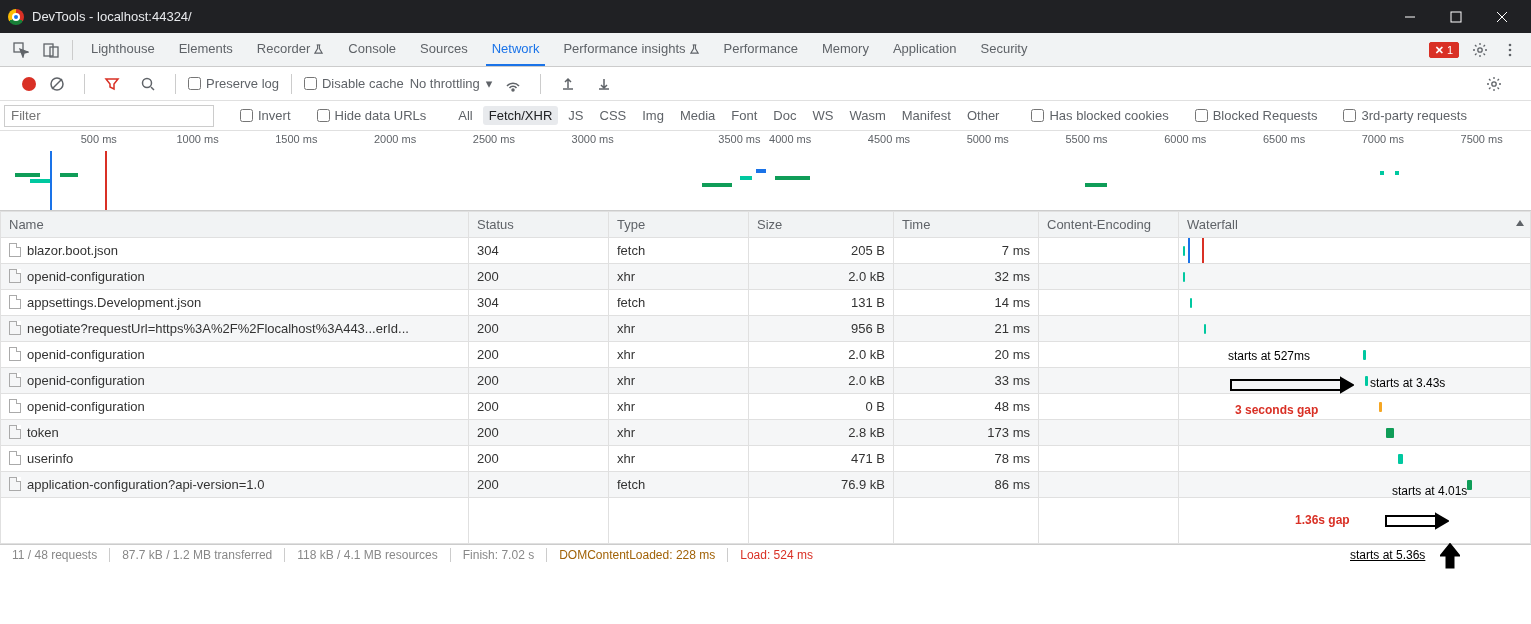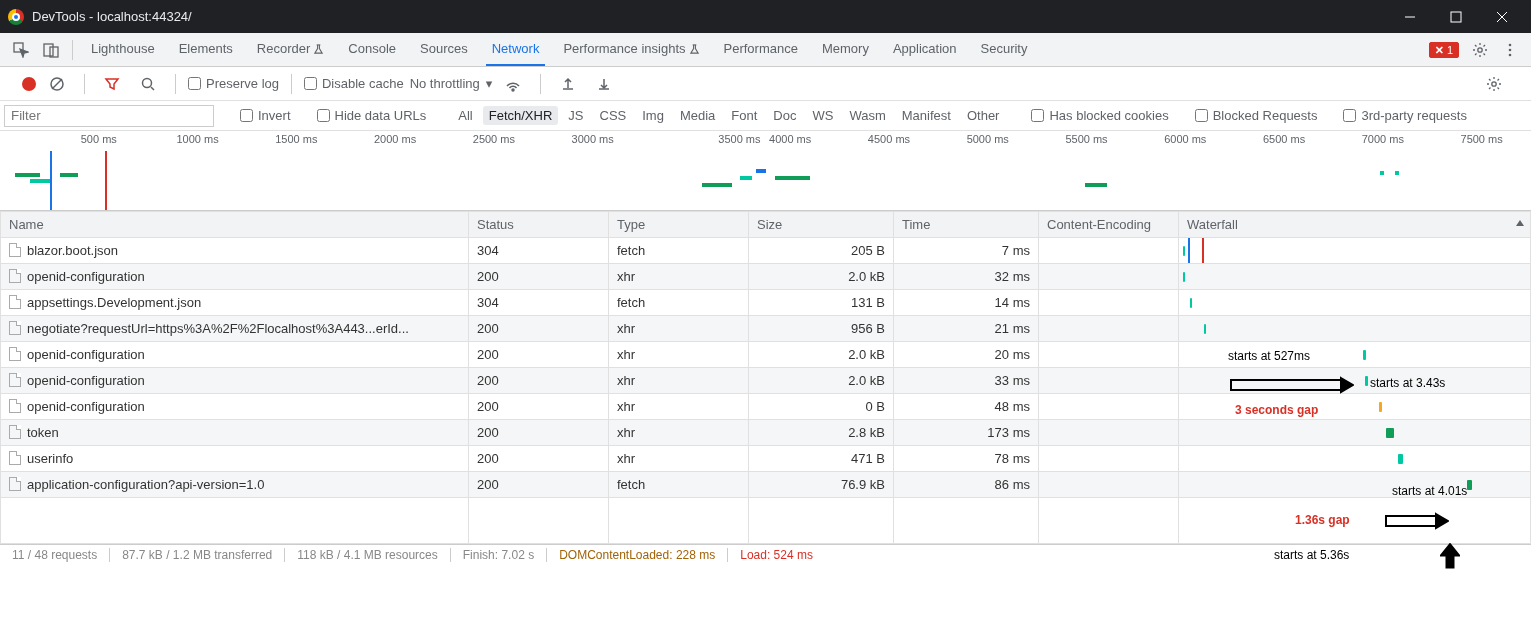--- a/index.html
+++ b/index.html
@@ -460,16 +460,16 @@
       <path d="M111 2 L123 9 L111 16 Z" fill="#000"></path>
     </svg></div>
 <div class="annot" style="left: 1370px; top: 376px;">starts at 3.43s</div>
 <div class="annot red" style="left: 1235px; top: 403px;">3 seconds gap</div>
 <div class="annot" style="left: 1392px; top: 484px;">starts at 4.01s</div>
 <div class="arrow-r" style="left: 1385px; top: 512px;"><svg width="64" height="18">
       <rect x="1" y="4" width="50" height="10" fill="none" stroke="#000" stroke-width="2"></rect>
       <path d="M51 2 L63 9 L51 16 Z" fill="#000"></path>
     </svg></div>
 <div class="annot red" style="left: 1295px; top: 513px;">1.36s gap</div>
-<div class="annot" style="left: 1274px; top: 548px;">starts at 5.36s</div>
+<div class="annot" style="left: 1350px; top: 548px; text-decoration: underline;">starts at 5.36s</div>
 <div class="arrow-u" style="left: 1440px; top: 543px;"><svg width="20" height="26">
       <path d="M10 2 L18 12 L13 12 L13 24 L7 24 L7 12 L2 12 Z" fill="#000"></path>
     </svg></div>
 
 </body></html>

